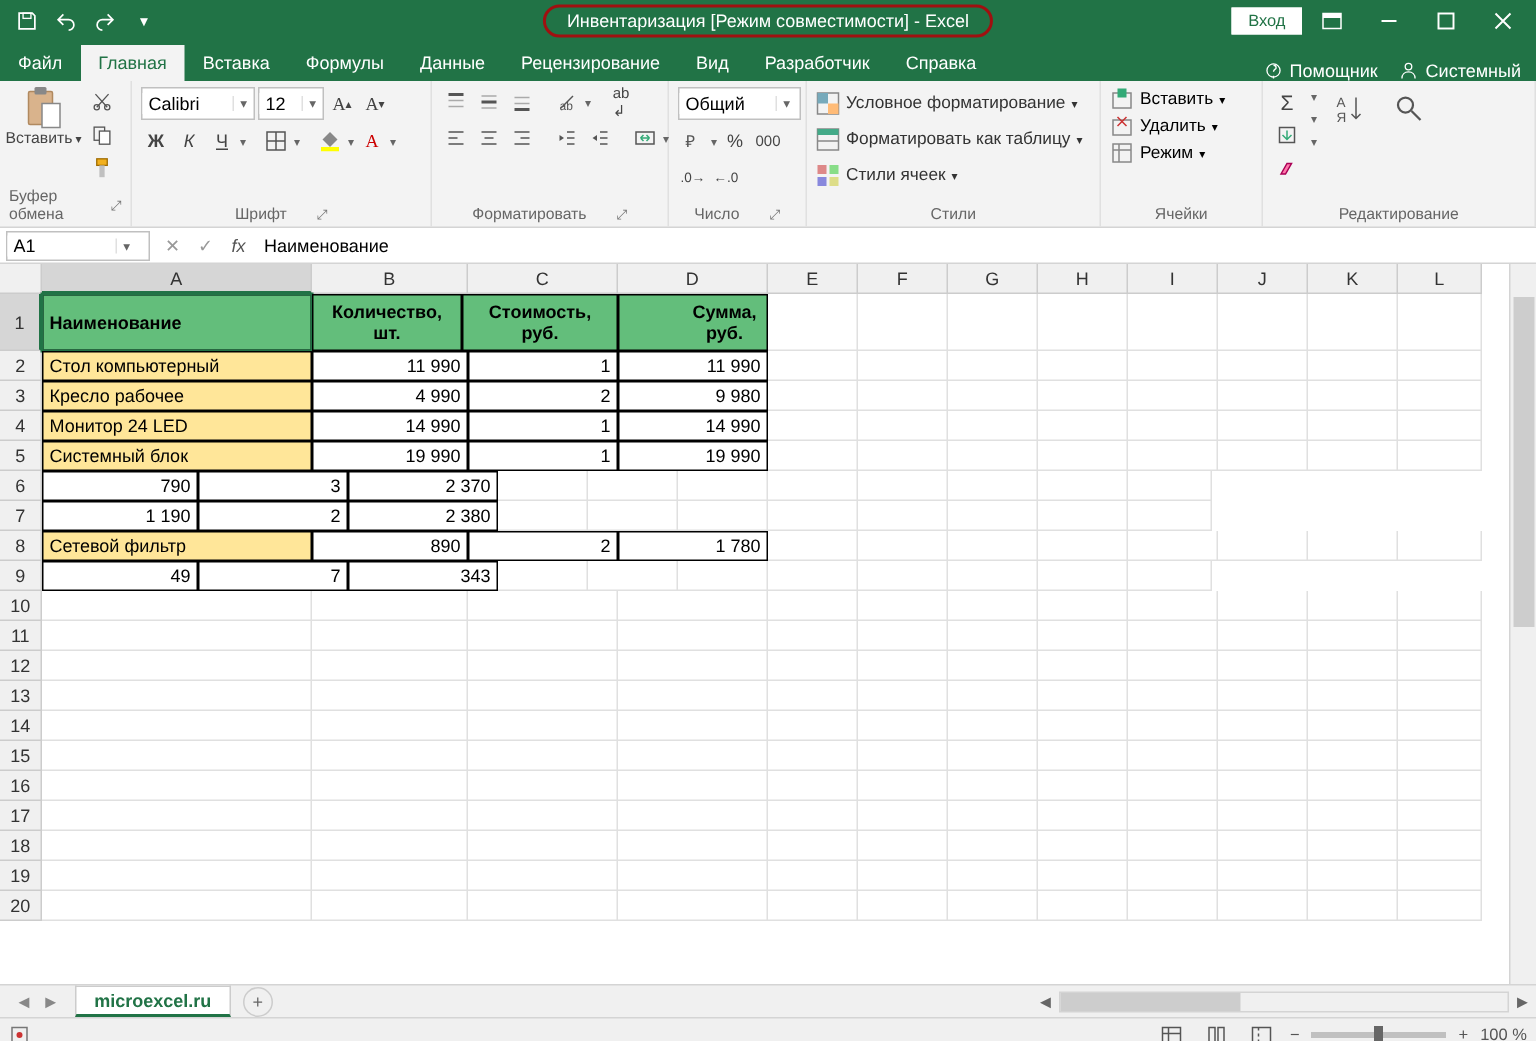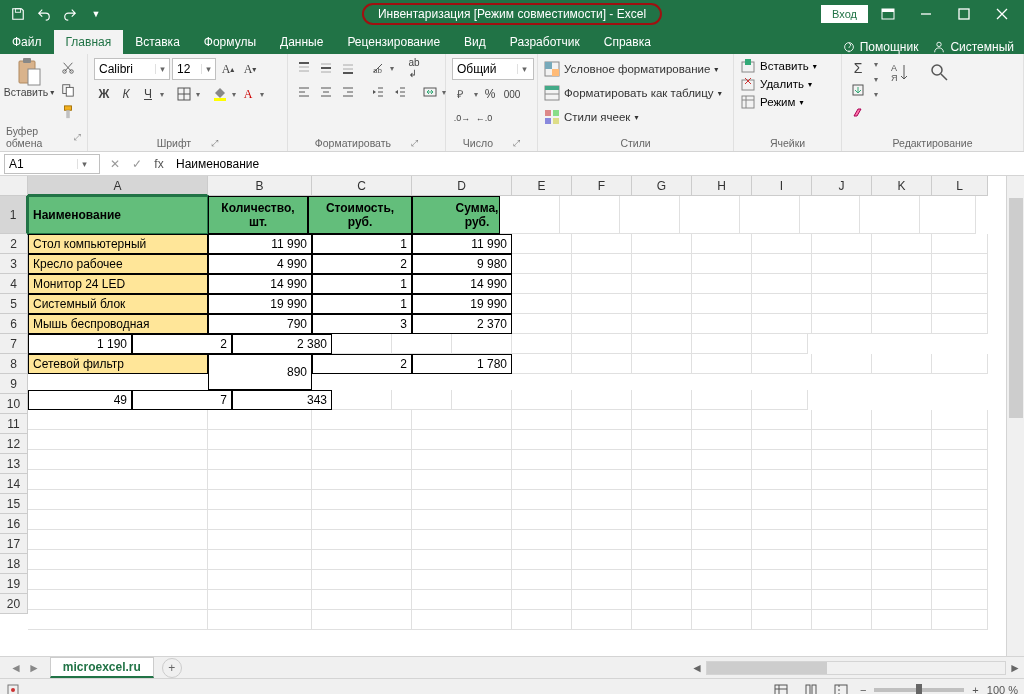--- a/index.html
+++ b/index.html
@@ -503,21 +503,21 @@
 
 </div>
 
 <div class="fbar">
   <div class="namebox">
       <input value="A1" style="">
       <span class="dd">▾</span>
     </div>
   <div class="fbar-btn">✕</div>
   <div class="fbar-btn">✓</div>
-  <div class="fbar-btn" style="color:#555;">fx</div>
+  <div class="fbar-btn" style="font-style:italic;color:#555;">fx</div>
   <input class="fbar-input" value="Наименование" style="">
 </div>
 
 <div class="gridwrap">
   <div class="corner"></div>
   <div class="colheads" id="colheads">
       <div class="colhead sel" style="width: 180px;">A</div>
       <div class="colhead" style="width: 104px;">B</div>
       <div class="colhead" style="width: 100px;">C</div>
       <div class="colhead" style="width: 100px;">D</div>
@@ -550,21 +550,21 @@
       <div class="rowhead" style="height: 20px; line-height: 20px;">17</div>
       <div class="rowhead" style="height: 20px; line-height: 20px;">18</div>
       <div class="rowhead" style="height: 20px; line-height: 20px;">19</div>
       <div class="rowhead" style="height: 20px; line-height: 20px;">20</div>
     </div>
   <div class="cells" id="cells">
       <div class="cellrow">
         <div class="cell hdr name active-cell" style="width: 180px; height: 38px; white-space: pre-line;">Наименование</div>
         <div class="cell hdr" style="width: 100px; height: 38px; white-space: pre-line;">Количество, шт.</div>
         <div class="cell hdr" style="width: 104px; height: 38px; white-space: pre-line;">Стоимость, руб.</div>
-        <div class="cell hdr" style="width: 88px; height: 38px; white-space: pre-line; padding-left: 46px;">Сумма, руб.</div>
+        <div class="cell hdr" style="width: 100px; height: 38px; white-space: pre-line; padding-left: 46px;">Сумма, руб.</div>
         <div class="cell" style="width: 60px; height: 38px;"></div>
         <div class="cell" style="width: 60px; height: 38px;"></div>
         <div class="cell" style="width: 60px; height: 38px;"></div>
         <div class="cell" style="width: 60px; height: 38px;"></div>
         <div class="cell" style="width: 60px; height: 38px;"></div>
         <div class="cell" style="width: 60px; height: 38px;"></div>
         <div class="cell" style="width: 60px; height: 38px;"></div>
         <div class="cell" style="width: 56px; height: 38px;"></div>
       </div>
       <div class="cellrow">
@@ -617,21 +617,20 @@
         <div class="cell" style="width: 60px; height: 20px;"></div>
         <div class="cell" style="width: 60px; height: 20px;"></div>
         <div class="cell" style="width: 60px; height: 20px;"></div>
         <div class="cell" style="width: 60px; height: 20px;"></div>
         <div class="cell" style="width: 60px; height: 20px;"></div>
         <div class="cell" style="width: 60px; height: 20px;"></div>
         <div class="cell" style="width: 60px; height: 20px;"></div>
         <div class="cell" style="width: 56px; height: 20px;"></div>
       </div>
       <div class="cellrow">
-        <div class="cell item" style="width: 180px; height: 20px;">Мышь беспроводная</div>
         <div class="cell num" style="width: 104px; height: 20px;">790</div>
         <div class="cell num" style="width: 100px; height: 20px;">3</div>
         <div class="cell num" style="width: 100px; height: 20px;">2 370</div>
         <div class="cell" style="width: 60px; height: 20px;"></div>
         <div class="cell" style="width: 60px; height: 20px;"></div>
         <div class="cell" style="width: 60px; height: 20px;"></div>
         <div class="cell" style="width: 60px; height: 20px;"></div>
         <div class="cell" style="width: 60px; height: 20px;"></div>
         <div class="cell" style="width: 60px; height: 20px;"></div>
         <div class="cell" style="width: 60px; height: 20px;"></div>
@@ -645,21 +644,21 @@
         <div class="cell" style="width: 60px; height: 20px;"></div>
         <div class="cell" style="width: 60px; height: 20px;"></div>
         <div class="cell" style="width: 60px; height: 20px;"></div>
         <div class="cell" style="width: 60px; height: 20px;"></div>
         <div class="cell" style="width: 60px; height: 20px;"></div>
         <div class="cell" style="width: 60px; height: 20px;"></div>
         <div class="cell" style="width: 56px; height: 20px;"></div>
       </div>
       <div class="cellrow">
         <div class="cell item" style="width: 180px; height: 20px;">Сетевой фильтр</div>
-        <div class="cell num" style="width: 104px; height: 36px;">890</div>
+        <div class="cell num" style="width: 104px; height: 20px;">890</div>
         <div class="cell num" style="width: 100px; height: 20px;">2</div>
         <div class="cell num" style="width: 100px; height: 20px;">1 780</div>
         <div class="cell" style="width: 60px; height: 20px;"></div>
         <div class="cell" style="width: 60px; height: 20px;"></div>
         <div class="cell" style="width: 60px; height: 20px;"></div>
         <div class="cell" style="width: 60px; height: 20px;"></div>
         <div class="cell" style="width: 60px; height: 20px;"></div>
         <div class="cell" style="width: 60px; height: 20px;"></div>
         <div class="cell" style="width: 60px; height: 20px;"></div>
         <div class="cell" style="width: 56px; height: 20px;"></div>

